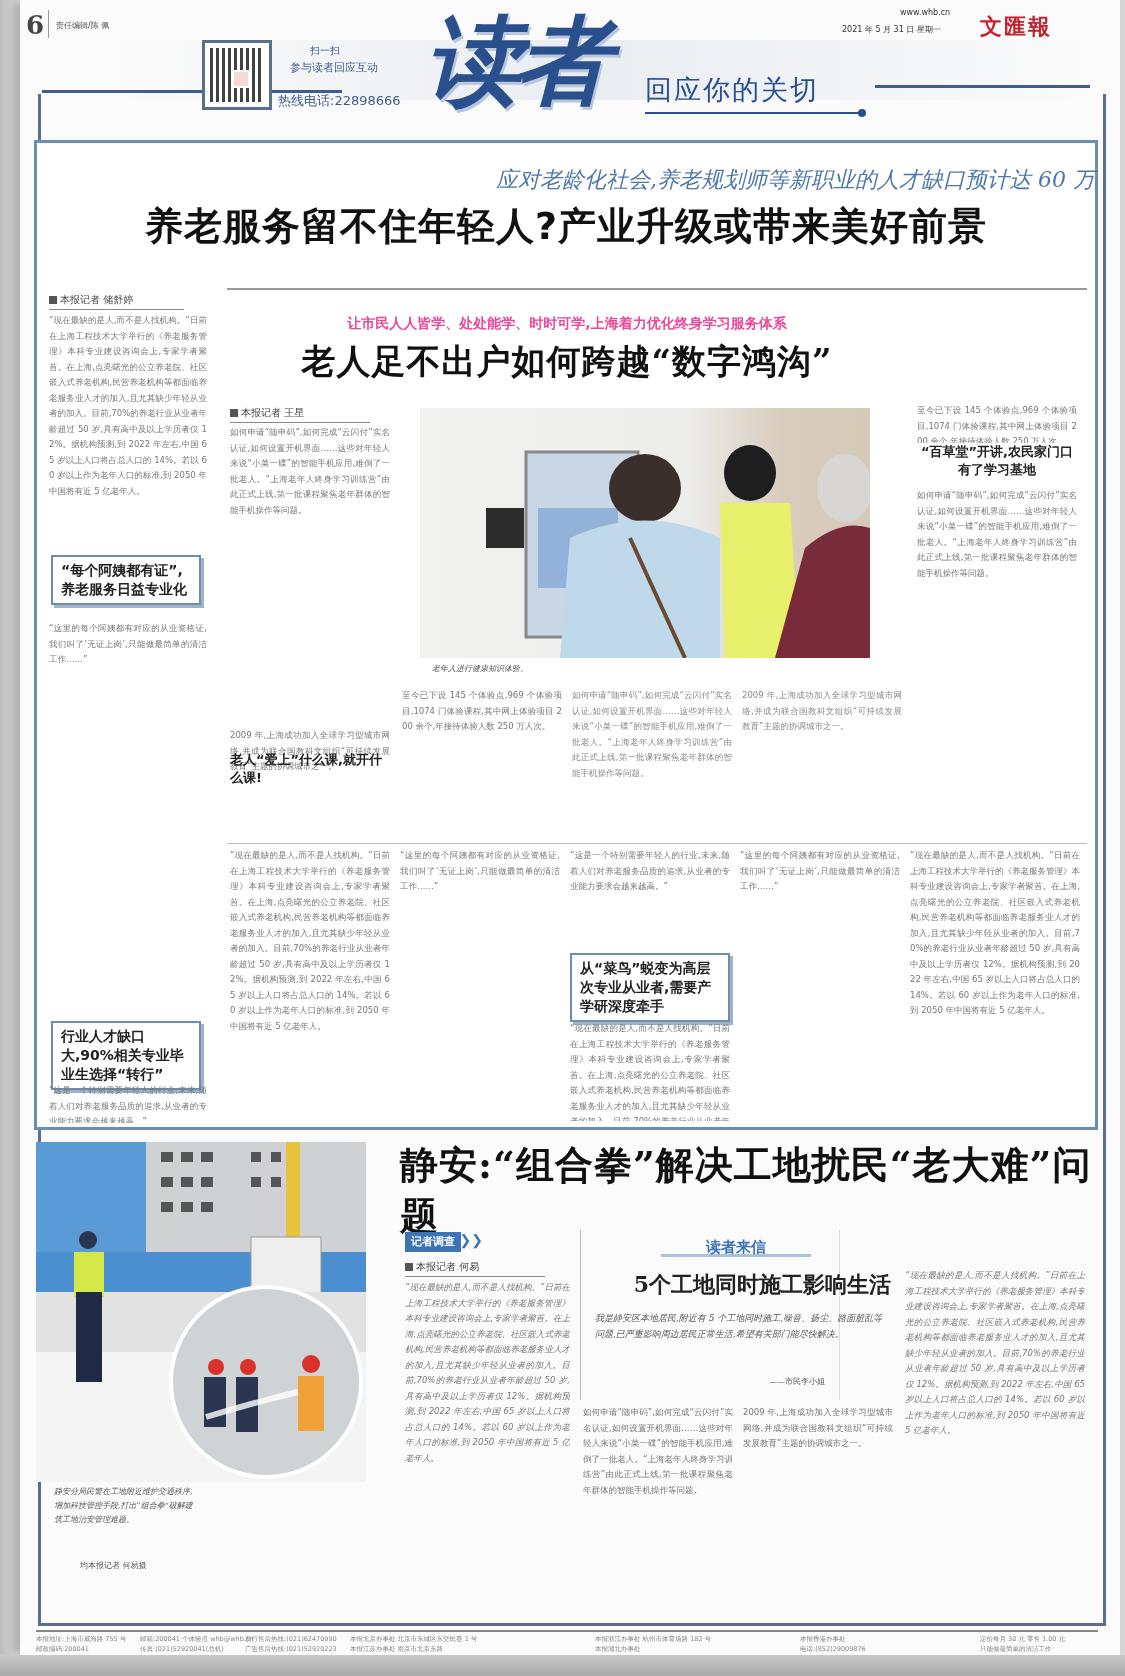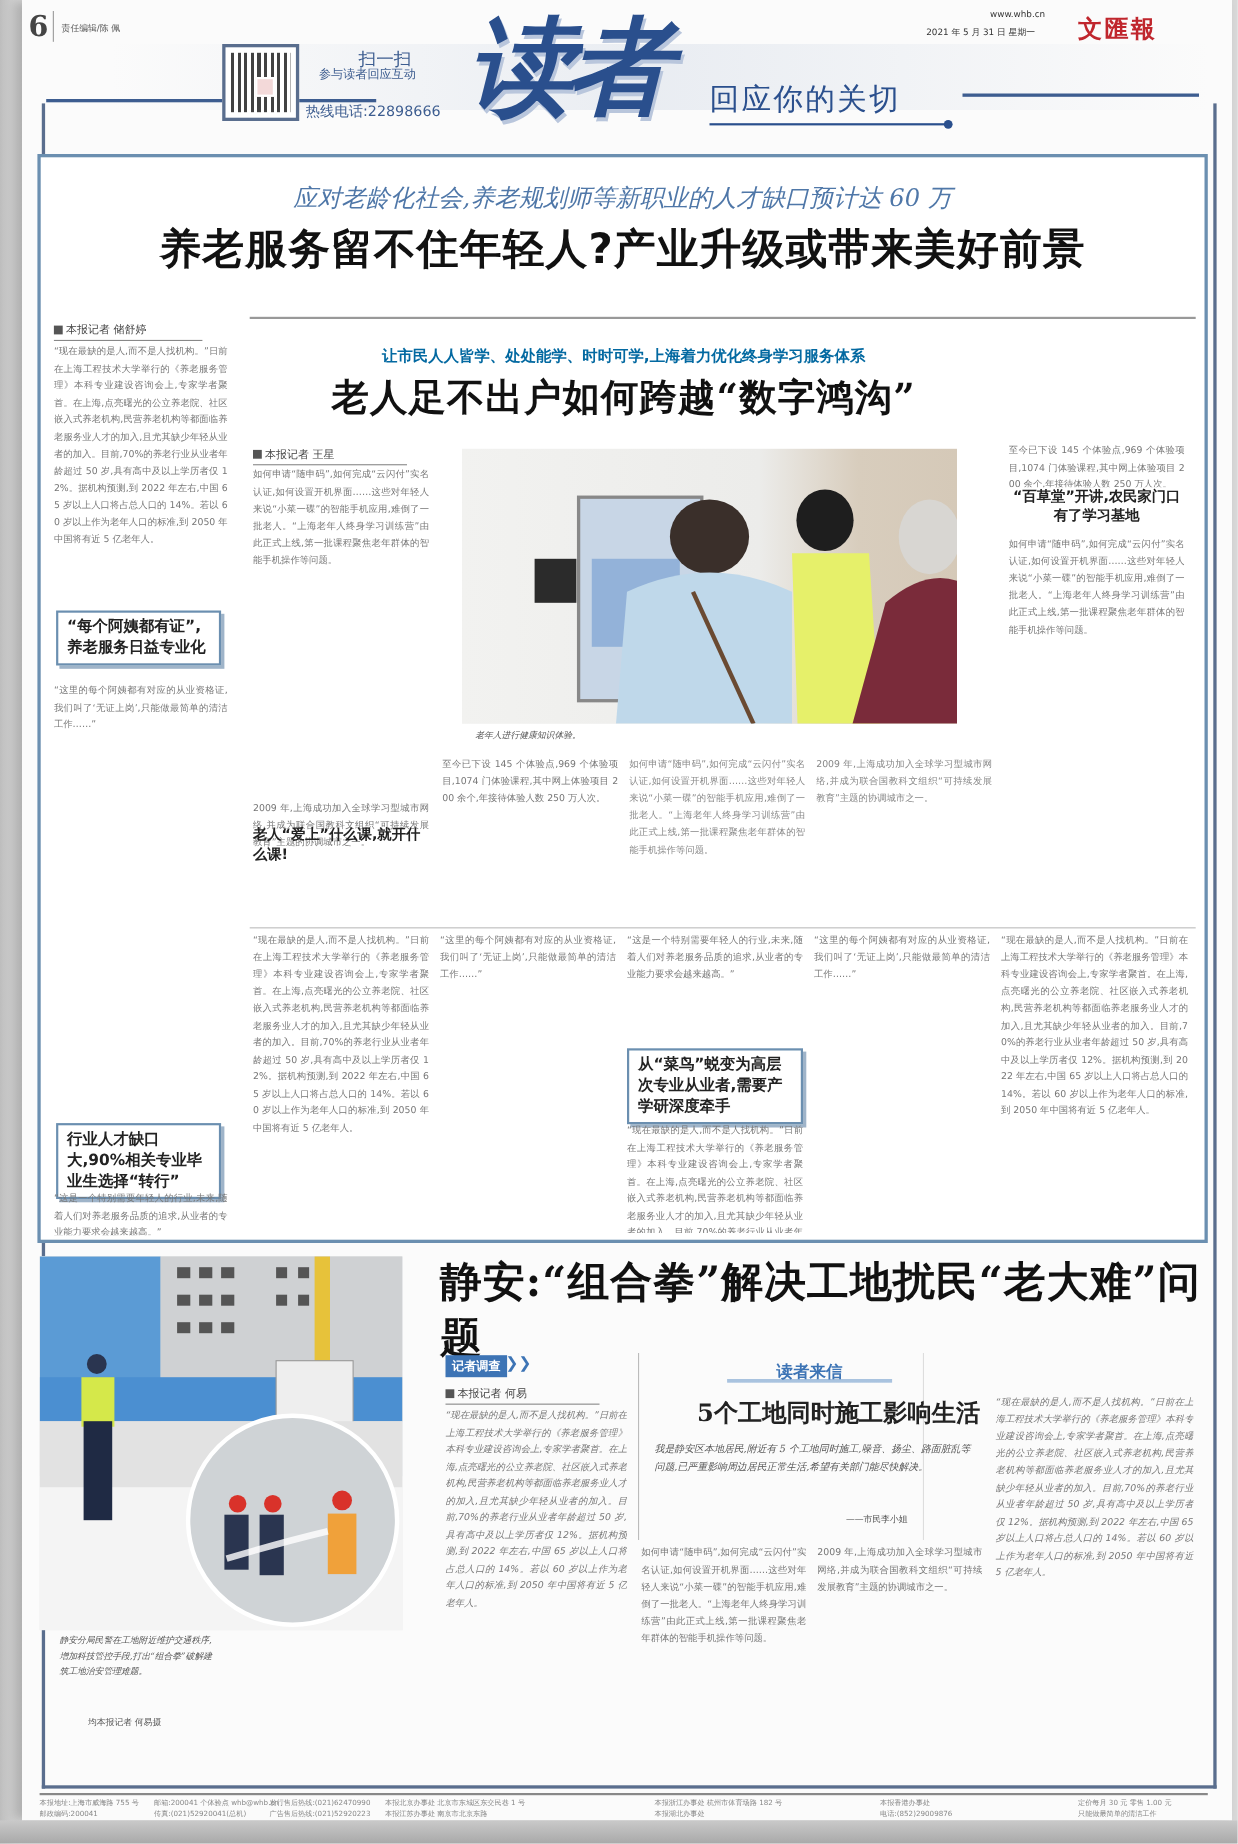--- a/index.html
+++ b/index.html
@@ -10,43 +10,43 @@
   .bottom-shadow{position:absolute;left:0;top:1655px;width:1125px;height:21px;background:linear-gradient(#c9c9c9,#a9a9a9)}
   
   .pgno{position:absolute;left:6px;top:10px;font-size:26px;font-weight:bold;color:#444}
   .pgsep{position:absolute;left:28px;top:10px;width:1px;height:28px;background:#999}
   .edit{position:absolute;left:36px;top:20px;font-size:8px;color:#555;font-family:"DejaVu Sans",sans-serif}
   .mist{position:absolute;left:80px;top:40px;width:1000px;height:60px;background:linear-gradient(90deg,rgba(255,255,255,0),rgba(200,210,225,.35),rgba(255,255,255,0))}
   .qr{position:absolute;left:182px;top:40px;width:70px;height:70px;border:3px solid #5a6e8e;padding:5px;background:#fff}
   .qr .code{width:100%;height:100%;background:
     repeating-linear-gradient(90deg,#222 0 3px,#fff 3px 6px),#fff;opacity:.85;position:relative}
   .qr .code:after{content:"";position:absolute;left:22px;top:22px;width:14px;height:14px;background:#f2d3d3;border:2px solid #fff}
-  .scan1{position:absolute;left:306px;top:44px;font-size:16px;color:#3d5d90;font-family:Liberation Mono, monospace}
+  .scan1{position:absolute;left:290px;top:44px;font-size:10px;color:#3d5d90;font-family:Liberation Mono, monospace}
   .scan2{position:absolute;left:270px;top:60px;font-size:11px;color:#3d5d90;font-family:"DejaVu Sans",sans-serif}
   .hotline{position:absolute;left:258px;top:92px;font-size:13px;color:#3d5d90;font-family:"DejaVu Sans",sans-serif}
   .logo-big{position:absolute;left:405px;top:-2px;font-size:96px;color:#2a4f8d;font-style:italic;font-weight:bold;letter-spacing:-6px;text-shadow:2px 3px 0 #b9c6dc}
   .logo-sub{position:absolute;left:625px;top:72px;font-size:27px;color:#2a4f8d;letter-spacing:2px}
   .logo-line{position:absolute;left:625px;top:112px;width:215px;height:2px;background:#2a4f8d}
   .logo-dot{position:absolute;left:838px;top:109px;width:8px;height:8px;border-radius:50%;background:#2a4f8d}
   .url{position:absolute;left:880px;top:8px;font-size:8px;color:#333;font-family:"DejaVu Sans",sans-serif}
   .date{position:absolute;left:822px;top:24px;font-size:8px;color:#333;font-family:"DejaVu Sans",sans-serif}
   .brand{position:absolute;left:960px;top:12px;font-size:22px;color:#c0262d;font-weight:bold;letter-spacing:2px}
   .frame-top{position:absolute;left:22px;top:90px;width:300px;height:3px;background:#3d5d90}
   .frame-top2{position:absolute;left:855px;top:85px;width:215px;height:3px;background:#3d5d90}
   
   .box{position:absolute;left:14px;top:140px;width:1064px;height:990px;border:3px solid #6b8fb0;background:#fff}
-  .kicker{position:absolute;left:0;top:22px;width:100%;text-align:center;font-size:22px;font-style:italic;color:#4f77a8}
+  .kicker{position:absolute;left:0;top:22px;width:100%;text-align:right;font-size:22px;font-style:italic;color:#4f77a8}
   .headline{position:absolute;left:0;top:58px;width:100%;text-align:center;font-family:"DejaVu Sans",sans-serif;font-weight:bold;font-size:38px;letter-spacing:1px;color:#111}
   .col{position:absolute;font-size:8.5px;line-height:15.5px;color:#777;font-family:"DejaVu Sans",sans-serif;text-align:justify;word-break:break-all}
   .byline{position:absolute;font-size:10px;color:#444;font-family:"DejaVu Sans",sans-serif;border-bottom:1px solid #888;padding-bottom:2px}
   .byline:before{content:"";display:inline-block;width:8px;height:8px;background:#555;margin-right:3px;vertical-align:-1px}
   .sidehead{position:absolute;border:2px solid #6b8fb0;box-shadow:3px 3px 0 #9fb4c9;background:#fff;padding:4px 8px;font-family:"DejaVu Sans",sans-serif;font-weight:bold;font-size:14px;line-height:19px;color:#222}
   .subhead{position:absolute;font-family:"DejaVu Sans",sans-serif;font-weight:bold;font-size:13px;line-height:18px;color:#222;text-align:center}
   .rule{position:absolute;height:2px;background:#999}
-  .s2-kicker{position:absolute;left:190px;top:172px;width:860px;text-align:center;font-size:14px;font-family:"DejaVu Sans",sans-serif;font-weight:bold;color:#0369a1}
+  .s2-kicker{position:absolute;left:190px;top:172px;width:860px;text-align:center;font-size:14px;font-family:"DejaVu Sans",sans-serif;font-weight:bold;color:#ec4899}
   .s2-head{position:absolute;left:190px;top:196px;width:860px;text-align:center;font-size:34px;font-weight:bold;color:#111;letter-spacing:1px}
   .photo1{position:absolute;left:383px;top:265px;width:450px;height:250px;background:linear-gradient(90deg,#f2f2f0 0,#ececea 60%,#d8cdbd 80%,#d5c9b8 100%);overflow:hidden}
   .caption{position:absolute;font-size:8px;color:#555;font-style:italic}
   
   .b-photo{position:absolute;left:16px;top:1142px;width:330px;height:340px;background:#eee;overflow:hidden}
   .b-head{position:absolute;left:380px;top:1140px;width:700px;text-align:left;font-size:38px;font-weight:bold;color:#111;letter-spacing:1px}
   .tag{position:absolute;left:385px;top:1232px;height:20px;background:#3d74b5;color:#fff;font-weight:bold;font-size:11px;padding:2px 6px;font-family:"DejaVu Sans",sans-serif}
   .tag:after{content:"❯❯";position:absolute;right:-22px;top:0;color:#3d74b5;font-size:14px}
   .letter-box{position:absolute;left:560px;top:1230px;width:260px;height:170px;border-left:1px solid #bbb;border-right:1px solid #ddd}
   .letter-label{position:absolute;left:80px;top:8px;width:150px;text-align:center;font-size:15px;font-weight:bold;color:#3d74b5;font-family:"DejaVu Sans",sans-serif;background:linear-gradient(0deg,#a9c3df 0 3px,transparent 3px)}

